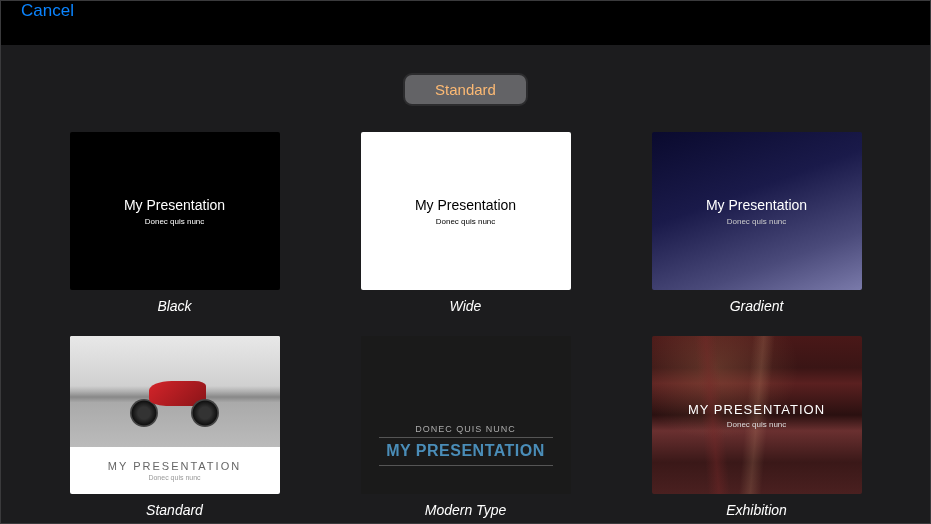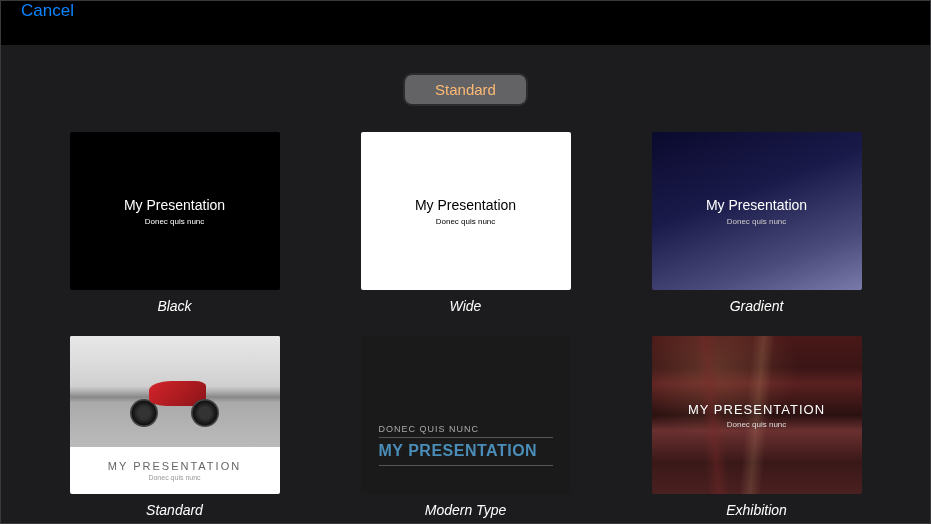--- a/index.html
+++ b/index.html
@@ -67,20 +67,21 @@
       display: grid;
       grid-template-columns: repeat(3, 1fr);
       gap: 22px 40px;
       padding: 0 48px;
     }
     .theme-item {
       display: flex;
       flex-direction: column;
       align-items: center;
       cursor: pointer;
+      text-align: center;
     }
     .theme-thumb {
       width: 210px;
       height: 158px;
       border-radius: 2px;
       display: flex;
       flex-direction: column;
       align-items: center;
       justify-content: center;
       position: relative;

